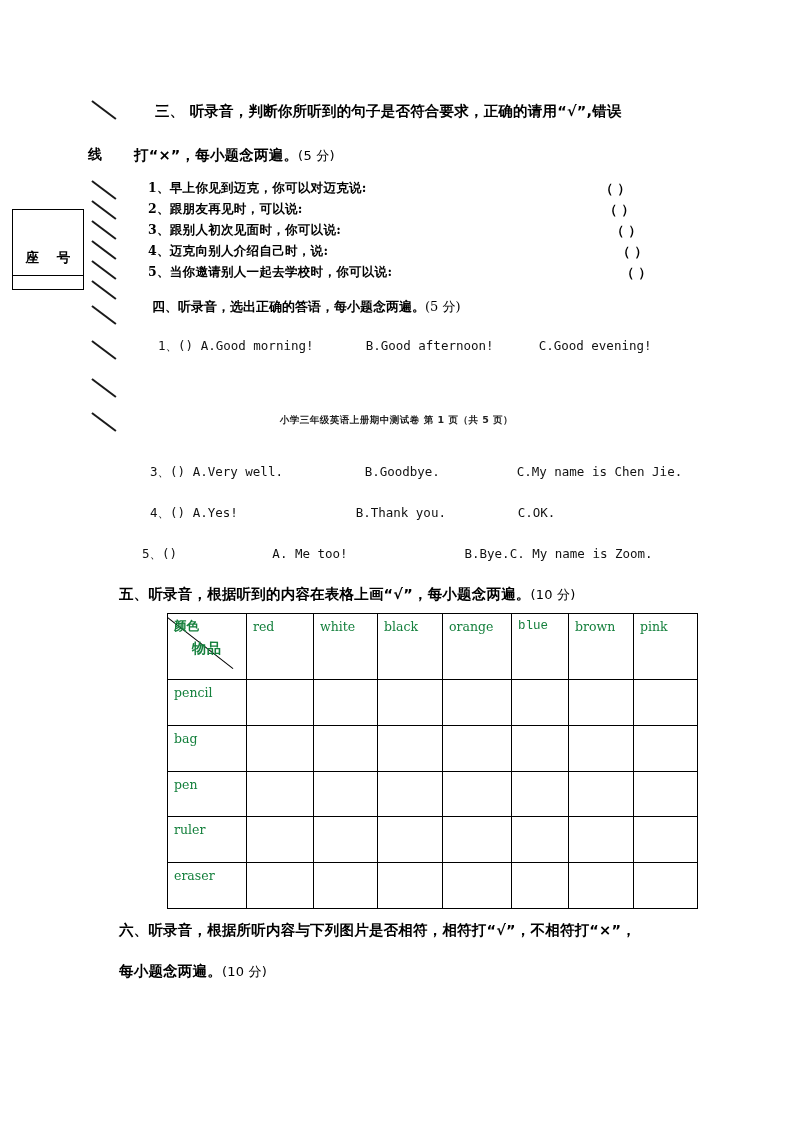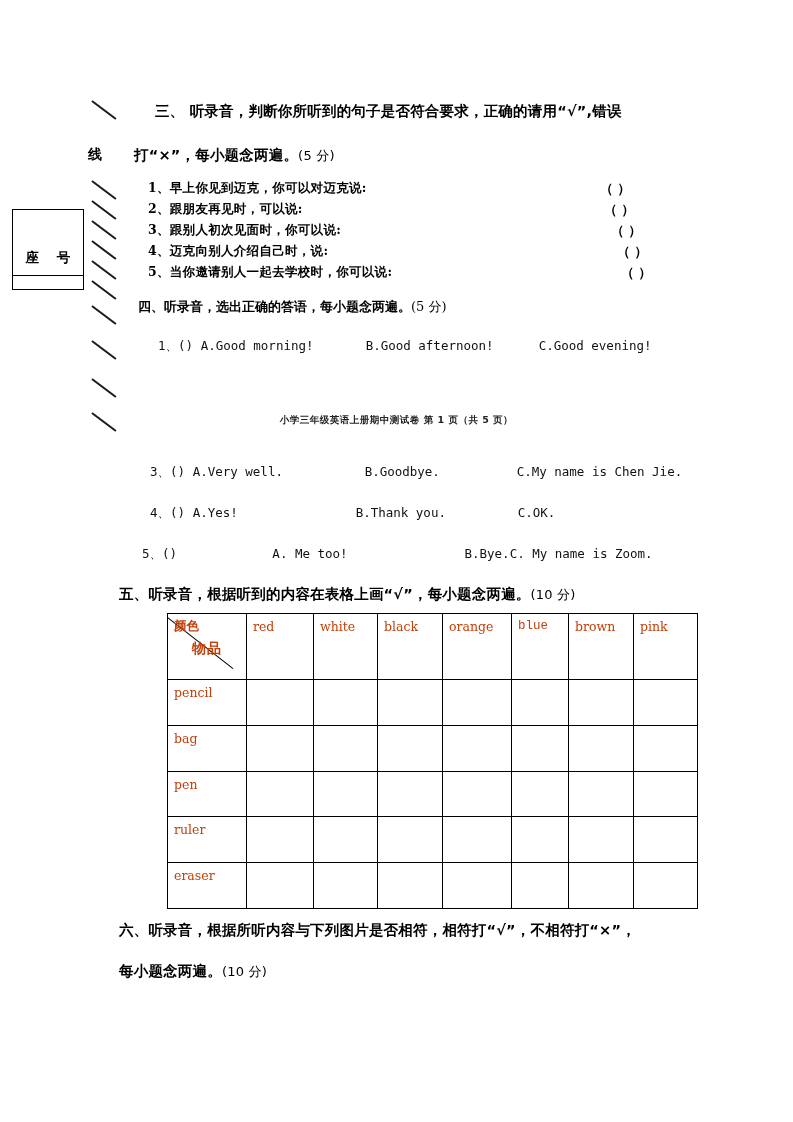--- a/index.html
+++ b/index.html
@@ -144,21 +144,21 @@
     width: 474px;
     height: 296px;
     table-layout: fixed;
   }
   table.grid td {
     border: 1.4px solid #000;
     font-family: "DejaVu Serif", serif;
     font-size: 12.5px;
     vertical-align: top;
     padding: 5px 0 0 6px;
-    color: #c2410c;
+    color: #15803d;
   }
   td.corner {
     position: relative;
     padding: 0;
     overflow: hidden;
   }
   td.corner .diag {
     position: absolute;
     left: -4px;
     top: 0;
@@ -231,21 +231,21 @@
 
   <div class="q-cn" style="left:148px; top:222px;"><span>3、</span><span>跟别人初次见面时，你可以说:</span></div>
   <div class="paren" style="left:611px; top:222px;">（  ）</div>
 
   <div class="q-cn" style="left:148px; top:243px;"><span>4、</span><span>迈克向别人介绍自己时，说:</span></div>
   <div class="paren" style="left:617px; top:243px;">（  ）</div>
 
   <div class="q-cn" style="left:148px; top:264px;"><span>5、</span><span>当你邀请别人一起去学校时，你可以说:</span></div>
   <div class="paren" style="left:621px; top:264px;">（  ）</div>
 
-  <div class="cn-serif" style="left:138px; top:298px;"><span>四、听录音，选出正确的答语，每小题念两遍。</span><span style="font-weight:400;">(5 分)</span></div>
+  <div class="cn-serif" style="left:152px; top:298px;"><span>四、听录音，选出正确的答语，每小题念两遍。</span><span style="font-weight:400;">(5 分)</span></div>
 
   <div class="en-row" style="left:158px; top:338px;">
     <span>1、</span><span>()</span>&nbsp;<span class="opt" style="width:165px;">A.Good morning!</span><span class="opt" style="width:173px;">B.Good afternoon!</span><span class="opt">C.Good evening!</span>
   </div>
 
 
   <div id="footer-line">小学三年级英语上册期中测试卷  第  1   页（共 5 页）</div>
 
   <div class="en-row" style="left:150px; top:464px;">
     <span>3、</span><span>()</span>&nbsp;<span class="opt" style="width:172px;">A.Very well.</span><span class="opt" style="width:152px;">B.Goodbye.</span><span class="opt">C.My name is Chen Jie.</span>

